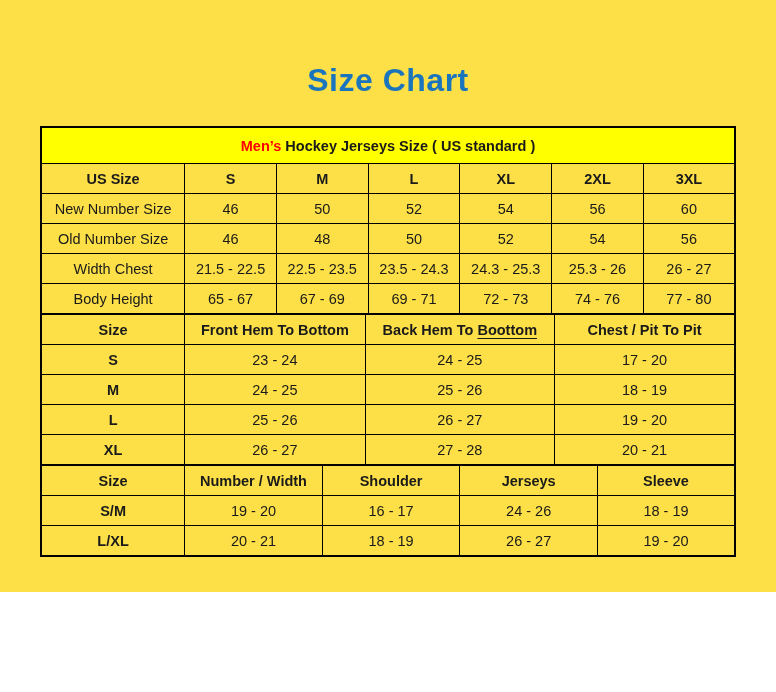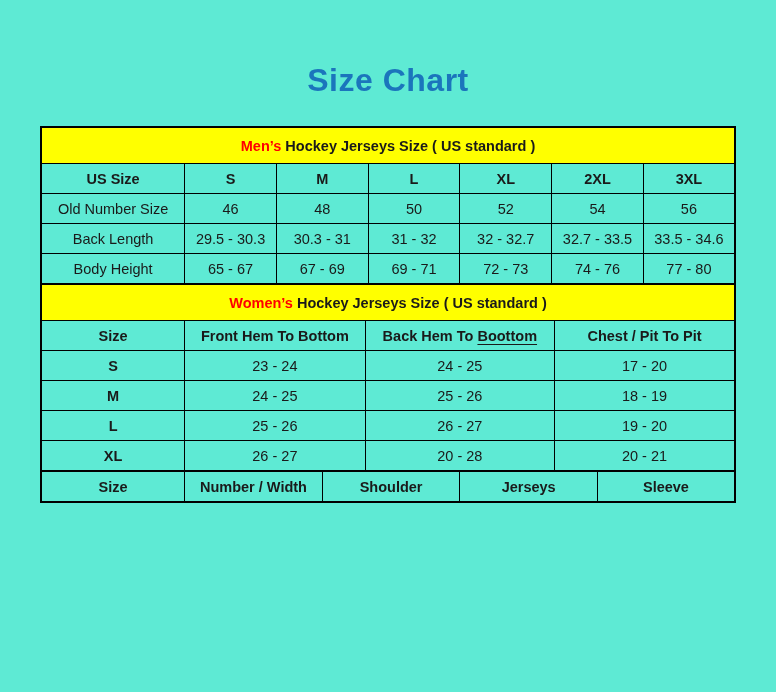--- a/index.html
+++ b/index.html
@@ -3,22 +3,22 @@
 <meta charset="utf-8">
 <style>
   html, body {
     margin: 0;
     padding: 0;
     background: #ffffff;
   }
   .page {
     position: relative;
     width: 776px;
-    height: 692px;
-    background: #5eead4;
+    height: 592px;
+    background: #fde047;
     overflow: hidden;
     font-family: "Liberation Sans", sans-serif;
     color: var(--ink, #1a1a1a);
   }
   .title {
     margin: 0;
     padding-top: 62px;
     text-align: center;
     font-size: 32px;
     font-weight: bold;
@@ -101,59 +101,65 @@
           <tr class="header-row">
             <td><span>US Size</span></td>
             <td><span>S</span></td>
             <td><span>M</span></td>
             <td><span>L</span></td>
             <td><span>XL</span></td>
             <td><span>2XL</span></td>
             <td><span>3XL</span></td>
           </tr>
           <tr class="data-row">
+            <td class="row-label">New Number Size</td>
+            <td class="value-cell">46</td>
+            <td class="value-cell">50</td>
+            <td class="value-cell">52</td>
+            <td class="value-cell">54</td>
+            <td class="value-cell">56</td>
+            <td class="value-cell">60</td>
+          </tr>
+          <tr class="data-row">
             <td class="row-label">Old Number Size</td>
             <td class="value-cell">46</td>
             <td class="value-cell">48</td>
             <td class="value-cell">50</td>
             <td class="value-cell">52</td>
             <td class="value-cell">54</td>
             <td class="value-cell">56</td>
           </tr>
           <tr class="data-row">
-            <td class="row-label">Back Length</td>
-            <td class="value-cell">29.5 - 30.3</td>
-            <td class="value-cell">30.3 - 31</td>
-            <td class="value-cell">31 - 32</td>
-            <td class="value-cell">32 - 32.7</td>
-            <td class="value-cell">32.7 - 33.5</td>
-            <td class="value-cell">33.5 - 34.6</td>
+            <td class="row-label">Width Chest</td>
+            <td class="value-cell">21.5 - 22.5</td>
+            <td class="value-cell">22.5 - 23.5</td>
+            <td class="value-cell">23.5 - 24.3</td>
+            <td class="value-cell">24.3 - 25.3</td>
+            <td class="value-cell">25.3 - 26</td>
+            <td class="value-cell">26 - 27</td>
           </tr>
           <tr class="data-row">
             <td class="row-label">Body Height</td>
             <td class="value-cell">65 - 67</td>
             <td class="value-cell">67 - 69</td>
             <td class="value-cell">69 - 71</td>
             <td class="value-cell">72 - 73</td>
             <td class="value-cell">74 - 76</td>
             <td class="value-cell">77 - 80</td>
           </tr>
         </tbody>
       </table>
       <table class="size-table">
         <colgroup>
           <col style="width: 20.7%;">
           <col style="width: 26%;">
           <col style="width: 27.3%;">
           <col style="width: 26%;">
         </colgroup>
         <tbody>
-          <tr>
-            <td class="caption-cell" colspan="4"><span class="cap-hl">Women’s</span><span> Hockey Jerseys Size ( US standard )</span></td>
-          </tr>
           <tr class="header-row">
             <td><span>Size</span></td>
             <td><span>Front Hem To Bottom</span></td>
             <td><span>Back Hem To </span><span class="squiggle">Boottom</span></td>
             <td><span>Chest / Pit To Pit</span></td>
           </tr>
           <tr class="data-row">
             <td class="row-label bold">S</td>
             <td class="value-cell">23 - 24</td>
             <td class="value-cell">24 - 25</td>
@@ -167,37 +173,51 @@
           </tr>
           <tr class="data-row">
             <td class="row-label bold">L</td>
             <td class="value-cell">25 - 26</td>
             <td class="value-cell">26 - 27</td>
             <td class="value-cell">19 - 20</td>
           </tr>
           <tr class="data-row">
             <td class="row-label bold">XL</td>
             <td class="value-cell">26 - 27</td>
-            <td class="value-cell">20 - 28</td>
+            <td class="value-cell">27 - 28</td>
             <td class="value-cell">20 - 21</td>
           </tr>
         </tbody>
       </table>
       <table class="size-table">
         <colgroup>
           <col style="width: 20.7%;">
           <col style="width: 19.83%;">
           <col style="width: 19.83%;">
           <col style="width: 19.82%;">
           <col style="width: 19.82%;">
         </colgroup>
         <tbody>
           <tr class="header-row">
             <td><span>Size</span></td>
             <td><span>Number / Width</span></td>
             <td><span>Shoulder</span></td>
             <td><span>Jerseys</span></td>
             <td><span>Sleeve</span></td>
           </tr>
+          <tr class="data-row">
+            <td class="row-label bold">S/M</td>
+            <td class="value-cell">19 - 20</td>
+            <td class="value-cell">16 - 17</td>
+            <td class="value-cell">24 - 26</td>
+            <td class="value-cell">18 - 19</td>
+          </tr>
+          <tr class="data-row">
+            <td class="row-label bold">L/XL</td>
+            <td class="value-cell">20 - 21</td>
+            <td class="value-cell">18 - 19</td>
+            <td class="value-cell">26 - 27</td>
+            <td class="value-cell">19 - 20</td>
+          </tr>
         </tbody>
       </table>
     </div>
 </div>
 
 </body></html>

